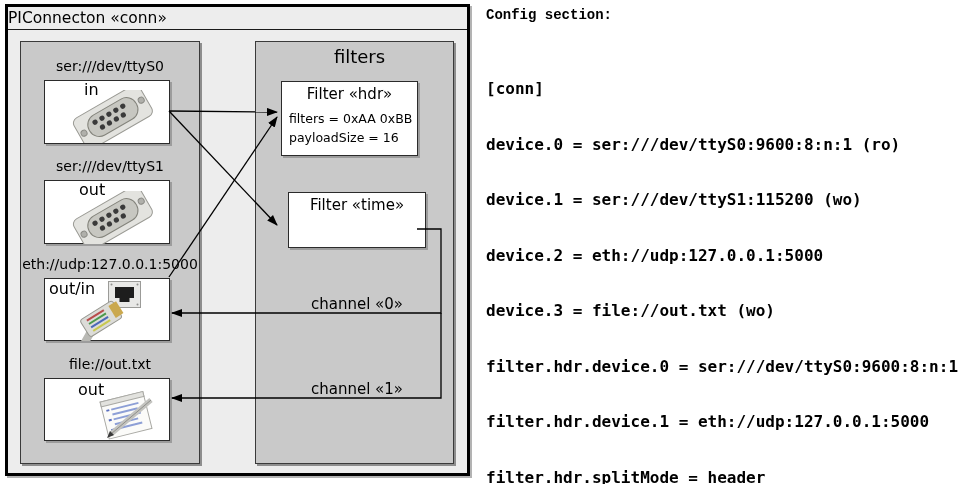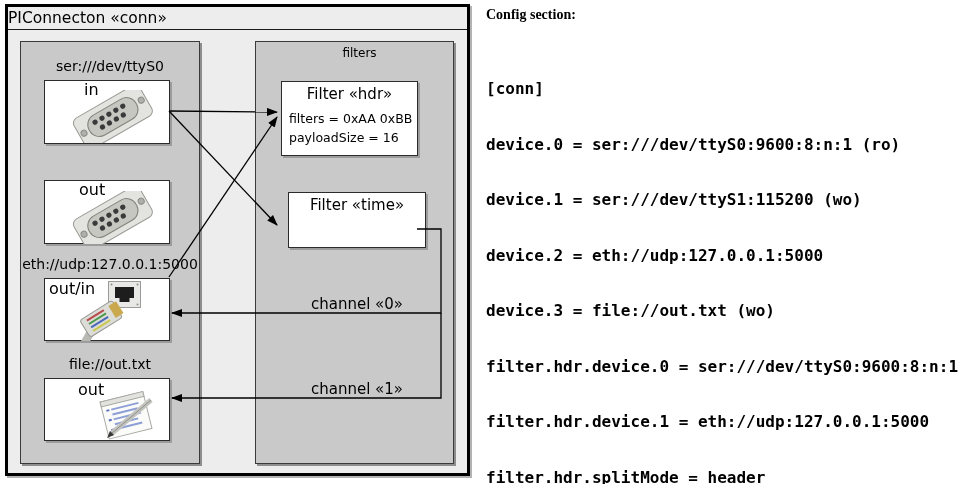--- a/index.html
+++ b/index.html
@@ -16,21 +16,21 @@
          background:var(--outer_bg);border:3px solid #000;
          box-shadow:2px 2px 0 #b3b3b3;}
   .outer-title{position:absolute;left:0;top:0;width:100%;height:23px;line-height:23px;
          font-size:15.5px;border-bottom:1px solid #1a1a1a;}
 
   
   .panel{position:absolute;background:var(--panel_bg);border:1px solid #3a3a3a;
          box-shadow:2px 2px 0 #8e8e8e;}
   .left-panel{left:20px;top:41px;width:180px;height:423px;}
   .filters-panel{left:255px;top:41px;width:199px;height:423px;}
-  .panel-label{position:absolute;top:4px;left:0;width:100%;text-align:center;font-size:12px;padding-left:10px;}
+  .panel-label{position:absolute;top:4px;left:0;width:100%;text-align:center;font-size:18px;padding-left:10px;}
 
   
   .dev-uri{position:absolute;left:0;width:100%;text-align:center;font-size:14px;white-space:nowrap;}
 
   
   .wbox{position:absolute;background:var(--box_bg);border:1px solid var(--border_dark);
         box-shadow:2px 2px 0 #9c9c9c;}
   .dev-box{left:23px;width:126px;}
   .mode{position:absolute;font-size:16px;line-height:18px;white-space:nowrap;}
 
@@ -40,21 +40,21 @@
 
   .channel-label{position:absolute;left:0;width:173px;text-align:right;font-size:15px;white-space:nowrap;}
 
   .icon{position:absolute;}
 
   
   .arrows{position:absolute;left:0;top:0;width:964px;height:484px;pointer-events:none;z-index:6;}
 
   
   .config-heading{position:absolute;left:486px;top:7px;font-size:14px;font-weight:bold;
-        font-family:Liberation Serif, serif;}
+        font-family:Liberation Mono, monospace;}
   .config-block{position:absolute;left:486px;top:43px;
         font-family:"DejaVu Sans Mono","Liberation Mono",monospace;
         font-size:16px;font-weight:bold;line-height:18.5px;white-space:pre;}
   .config-line{height:18.5px;}
 </style>
 </head>
 <body>
 
 <div id="stage">
 
@@ -82,20 +82,21 @@
               <circle cx="66" cy="22" r="2.6"></circle>
             <circle cx="38" cy="30" r="2.6"></circle>
               <circle cx="46" cy="30" r="2.6"></circle>
               <circle cx="54" cy="30" r="2.6"></circle>
               <circle cx="62" cy="30" r="2.6"></circle>
           </g>
         </g>
       </svg>
     </div>
 
+    <div class="dev-uri" style="top:116px">ser:///dev/ttyS1</div>
     <div class="wbox dev-box" style="top:138px;height:64px">
       <span class="mode" style="left:34px;top:0">out</span>
       <svg class="icon" style="left:16px;top:10px" width="106" height="53" viewBox="0 0 106 53">
         <g transform="rotate(-30 53 27)">
           <path d="M4,51 C12,45 16,41 22,34" stroke="#c9c9c4" stroke-width="7" fill="none"></path>
           <rect x="14" y="9" width="76" height="35" rx="6" fill="#e3e3df" stroke="#9a9a94"></rect>
           <rect x="25" y="15" width="54" height="23" rx="11" fill="#c7c7c1" stroke="#83837b"></rect>
           <circle cx="19" cy="26" r="3" fill="#b0b0ab" stroke="#8a8a85"></circle>
           <circle cx="85" cy="26" r="3" fill="#b0b0ab" stroke="#8a8a85"></circle>
           <g fill="#3a3a3a">

